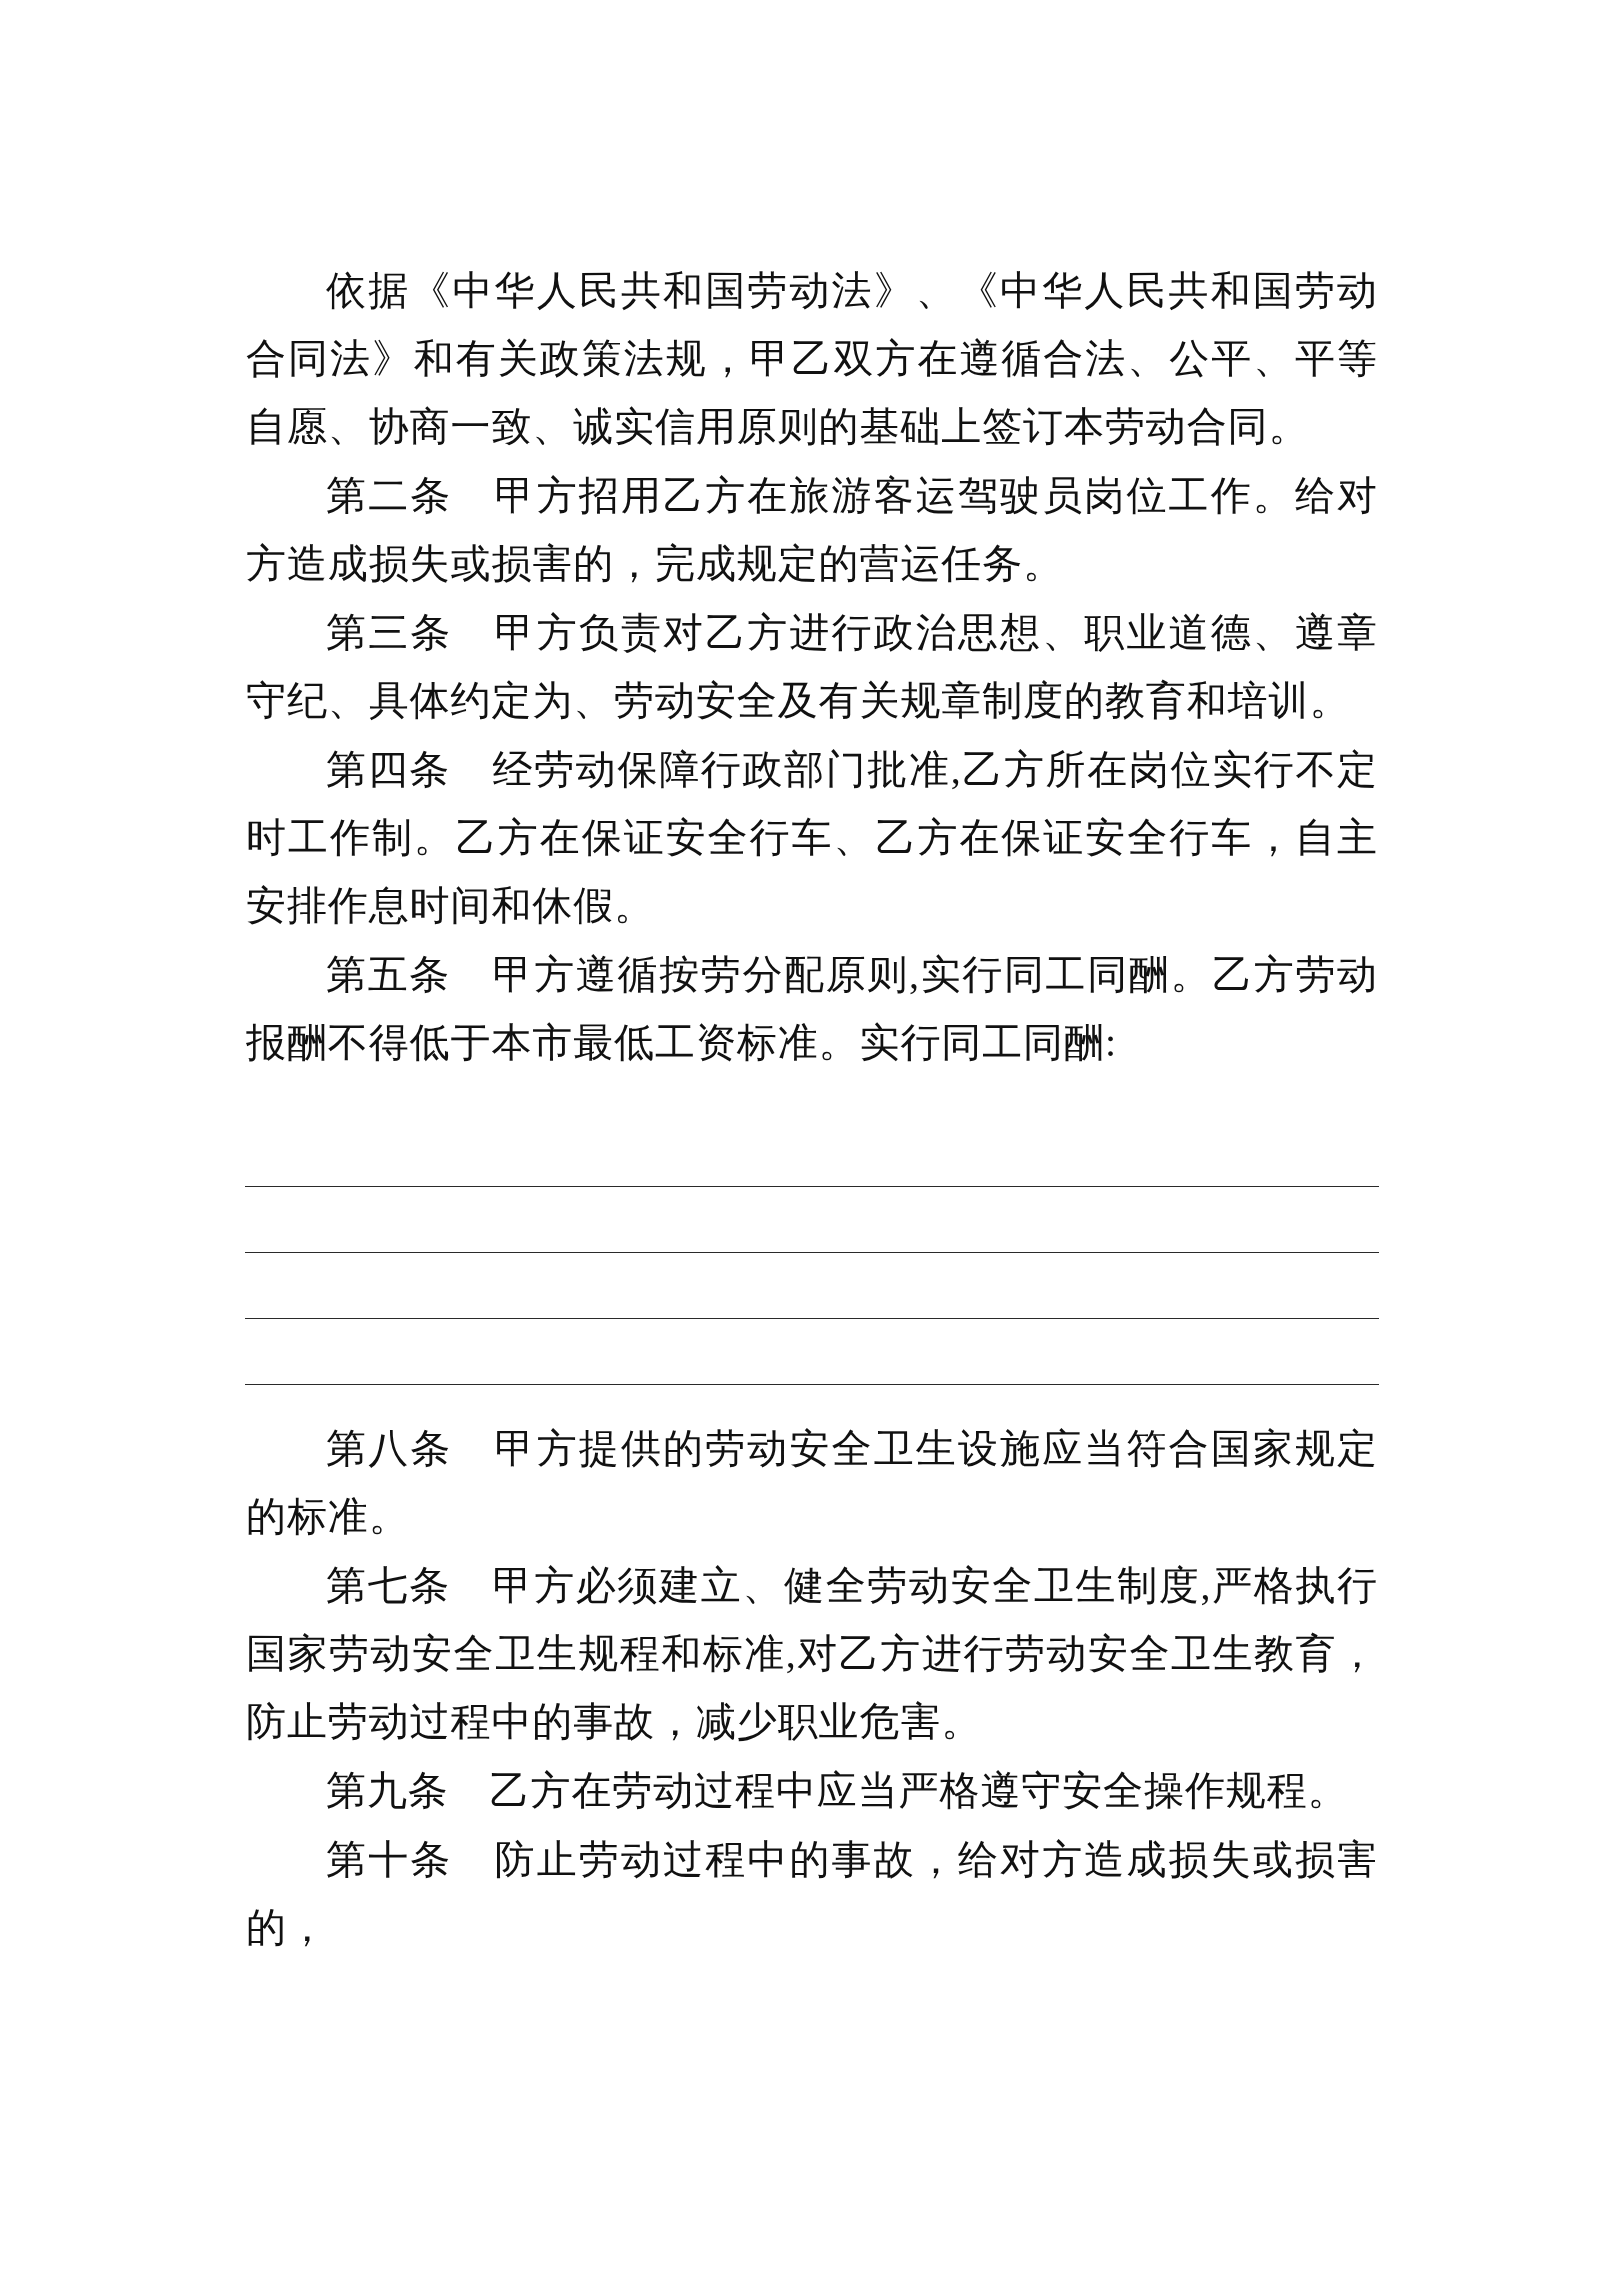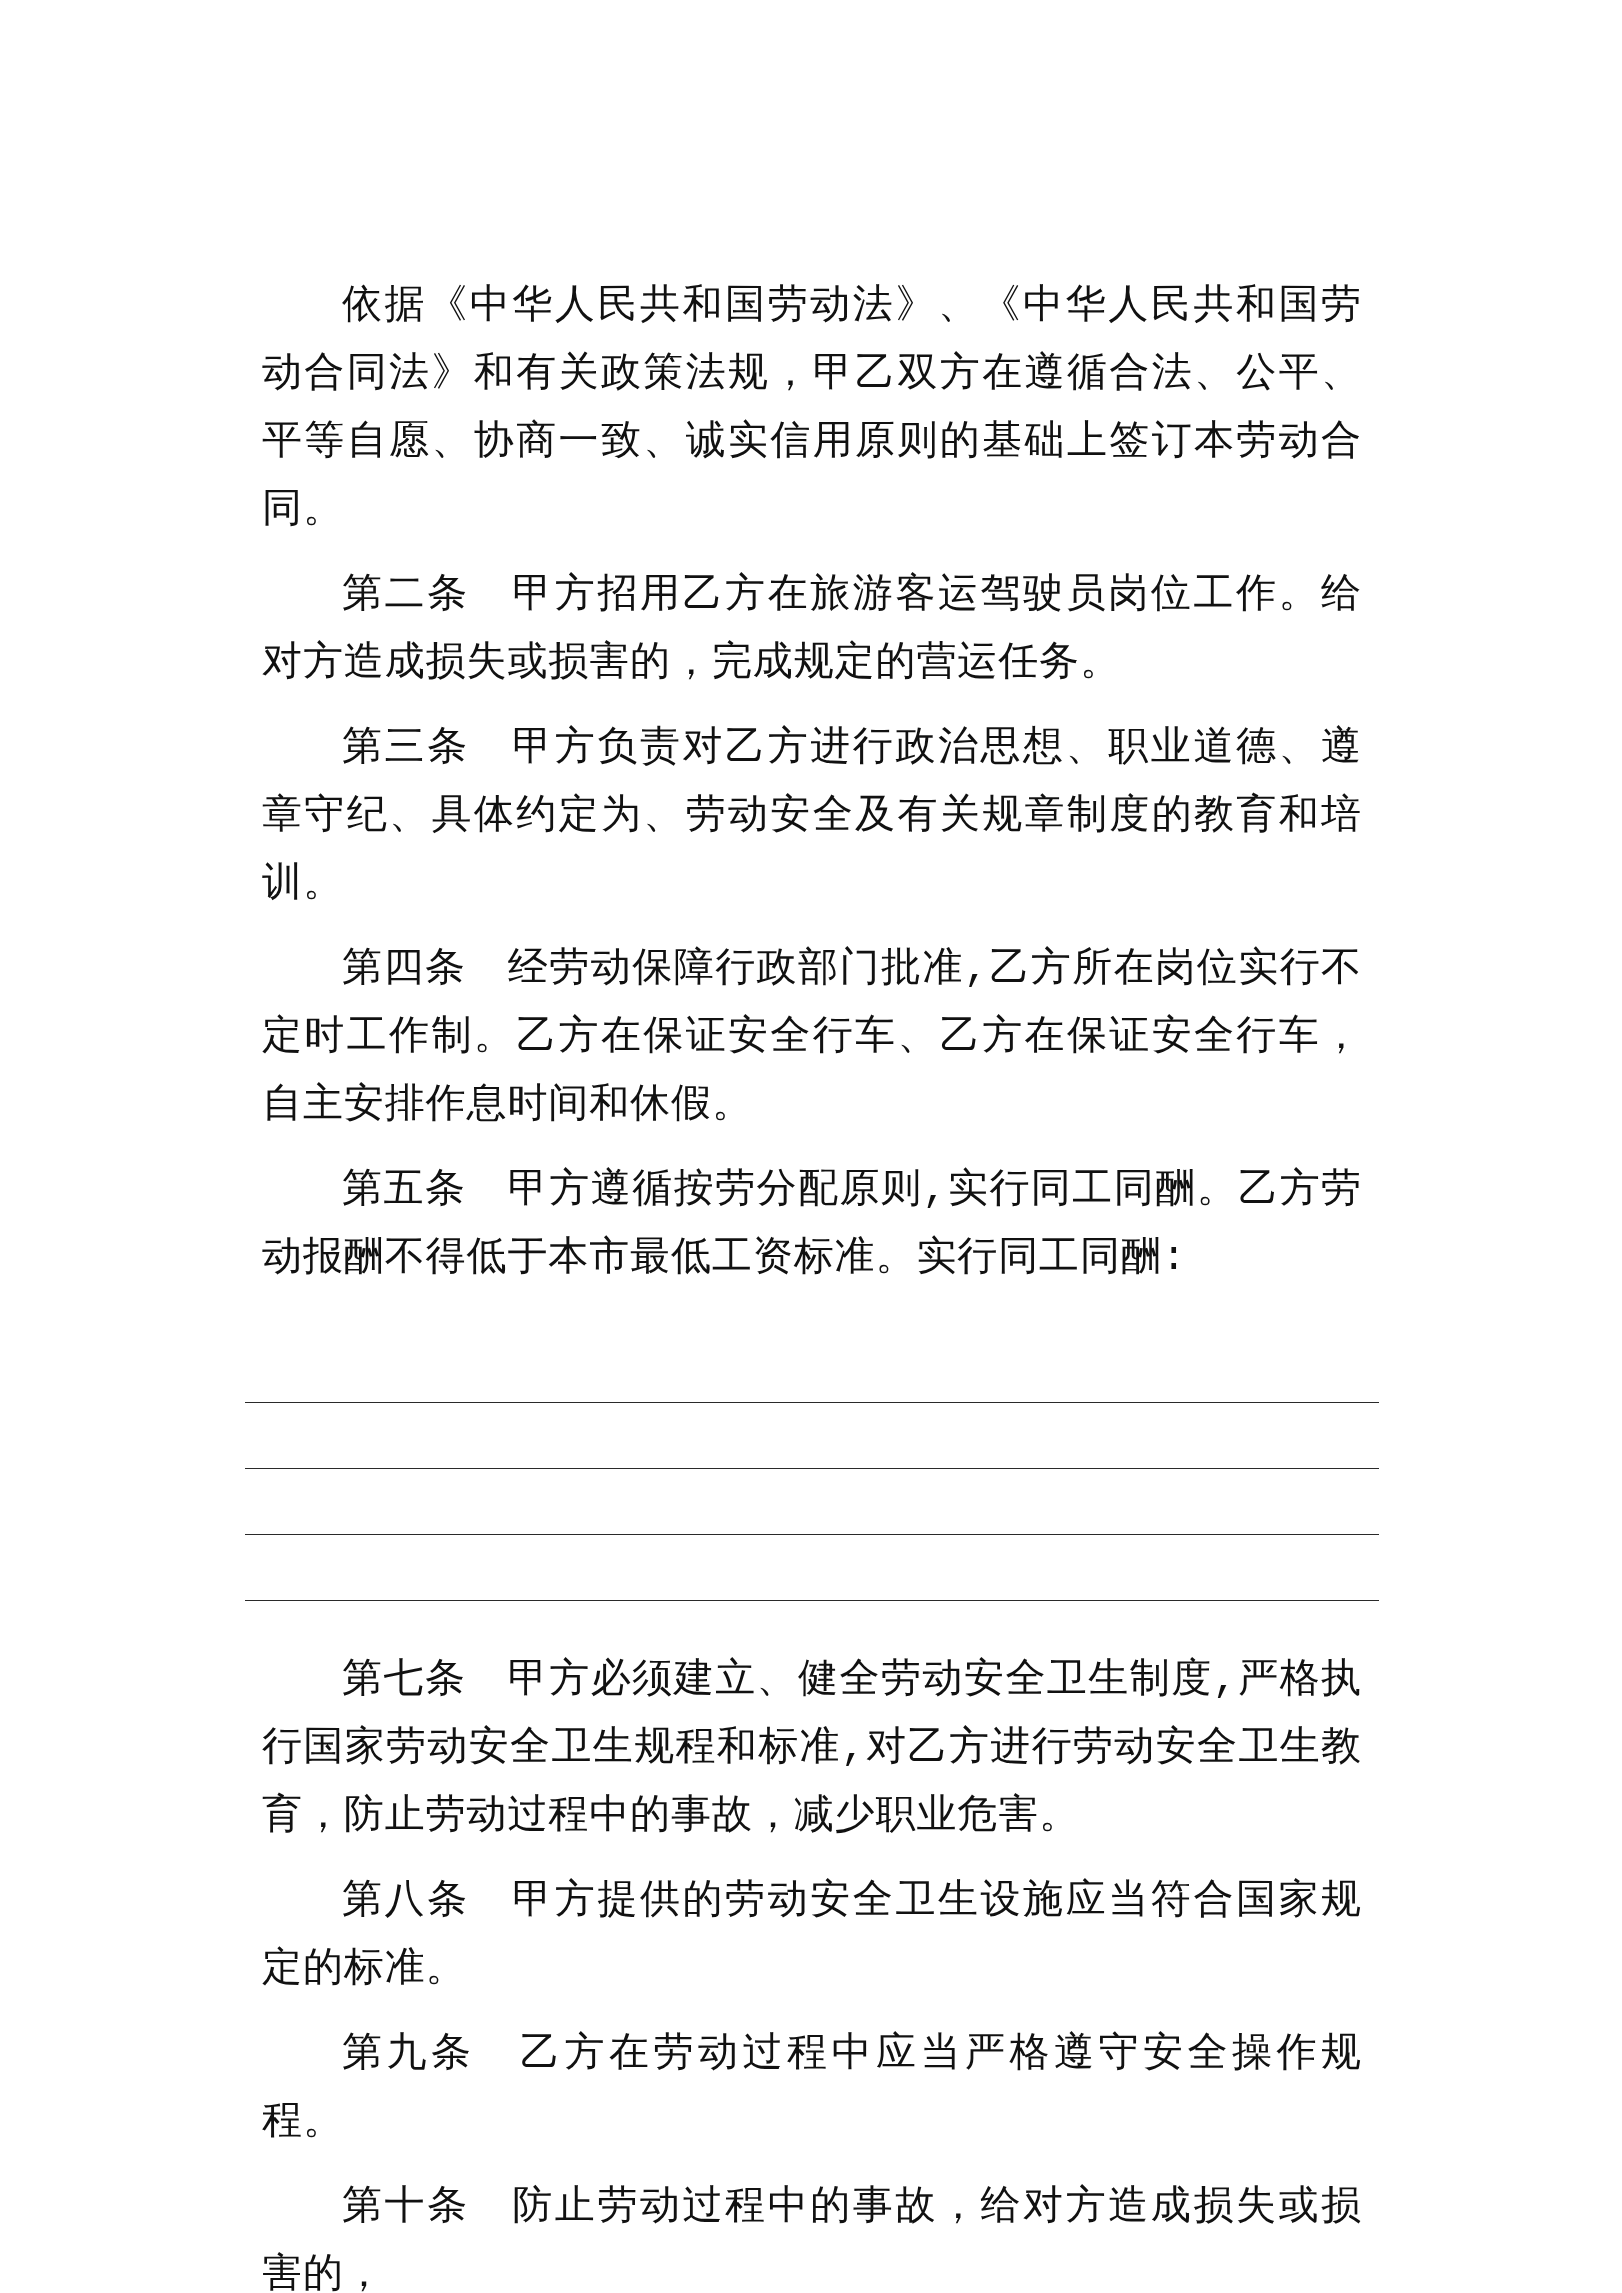--- a/index.html
+++ b/index.html
@@ -14,26 +14,25 @@
     box-sizing: border-box;
     background: #ffffff;
     color: #111111;
     padding: 256px 244px 0 245px;
     font-family: "Liberation Serif", "DejaVu Serif", serif;
     font-size: 40px;
     line-height: 68px;
     overflow: hidden;
   }
   .para {
-    margin: 17px;
+    margin: 1px;
     text-align: justify;
     text-indent: 2em;
     word-break: break-all;
     letter-spacing: 0.9px;
-    font-family: Liberation Mono, monospace;
   }
   .blank-group {
     margin-top: 44px;
     margin-bottom: 23.6px;
   }
   .blank-line {
     height: 65px;
     border-bottom: 1.8px solid #2a2a2a;
   }
   .spacer-small {
@@ -59,22 +58,22 @@
   <div class="blank-group">
     <div class="blank-line"></div>
     <div class="blank-line"></div>
     <div class="blank-line"></div>
     <div class="blank-line"></div>
   </div>
 
 
   <div class="spacer-small"></div>
 
+  <p class="para">第八条　甲方提供的劳动安全卫生设施应当符合国家规定的标准。</p>
+
   <p class="para">第七条　甲方必须建立、健全劳动安全卫生制度,严格执行国家劳动安全卫生规程和标准,对乙方进行劳动安全卫生教育，防止劳动过程中的事故，减少职业危害。</p>
-
-  <p class="para">第八条　甲方提供的劳动安全卫生设施应当符合国家规定的标准。</p>
 
   <p class="para">第九条　乙方在劳动过程中应当严格遵守安全操作规程。</p>
 
   <p class="para">第十条　防止劳动过程中的事故，给对方造成损失或损害的，</p>
 
 </div>
 
 
 </body></html>

